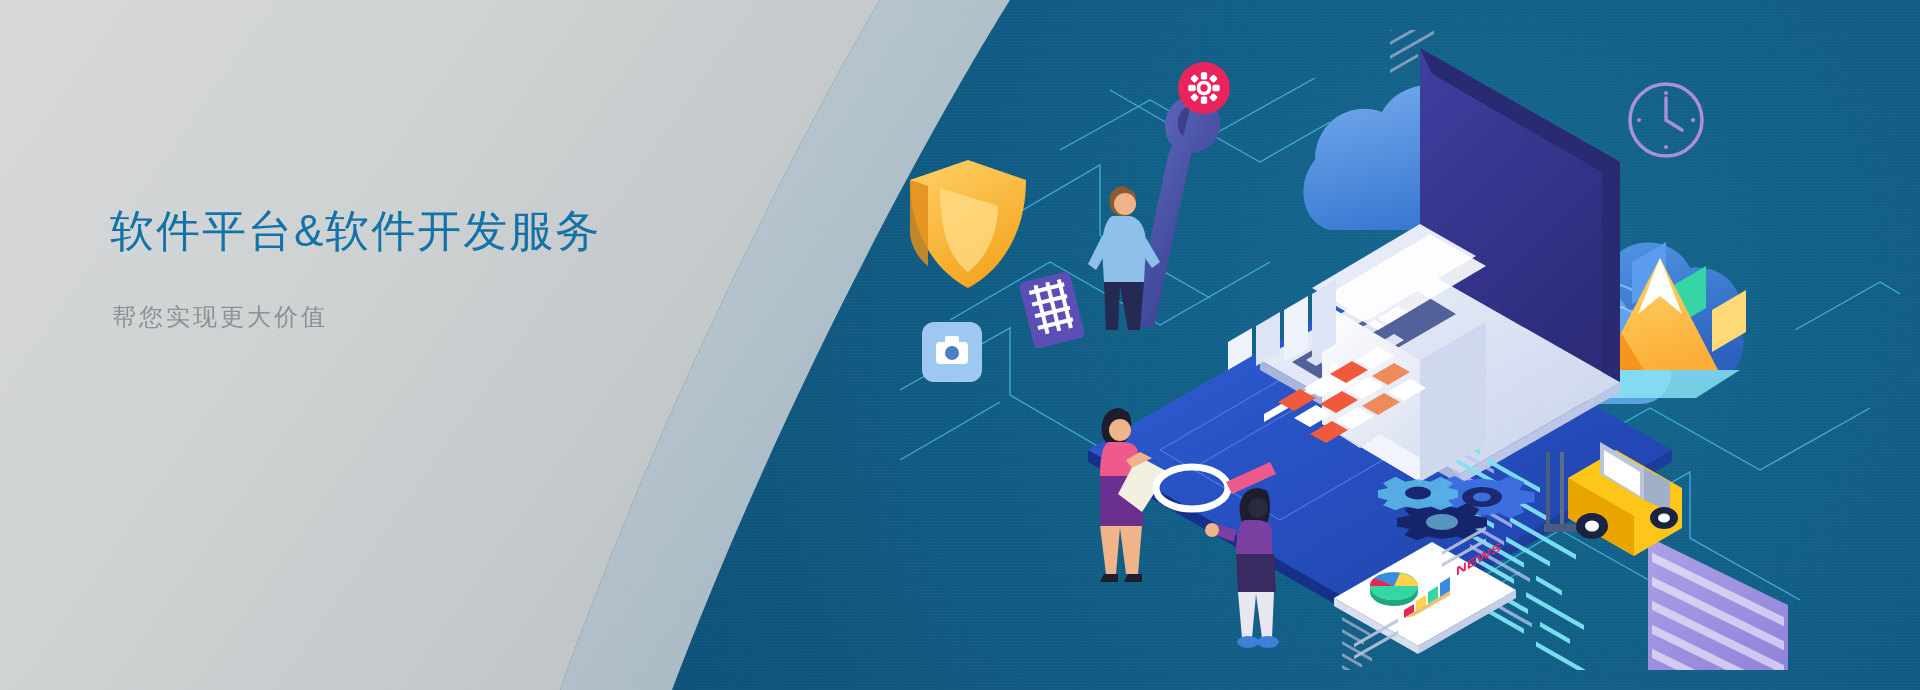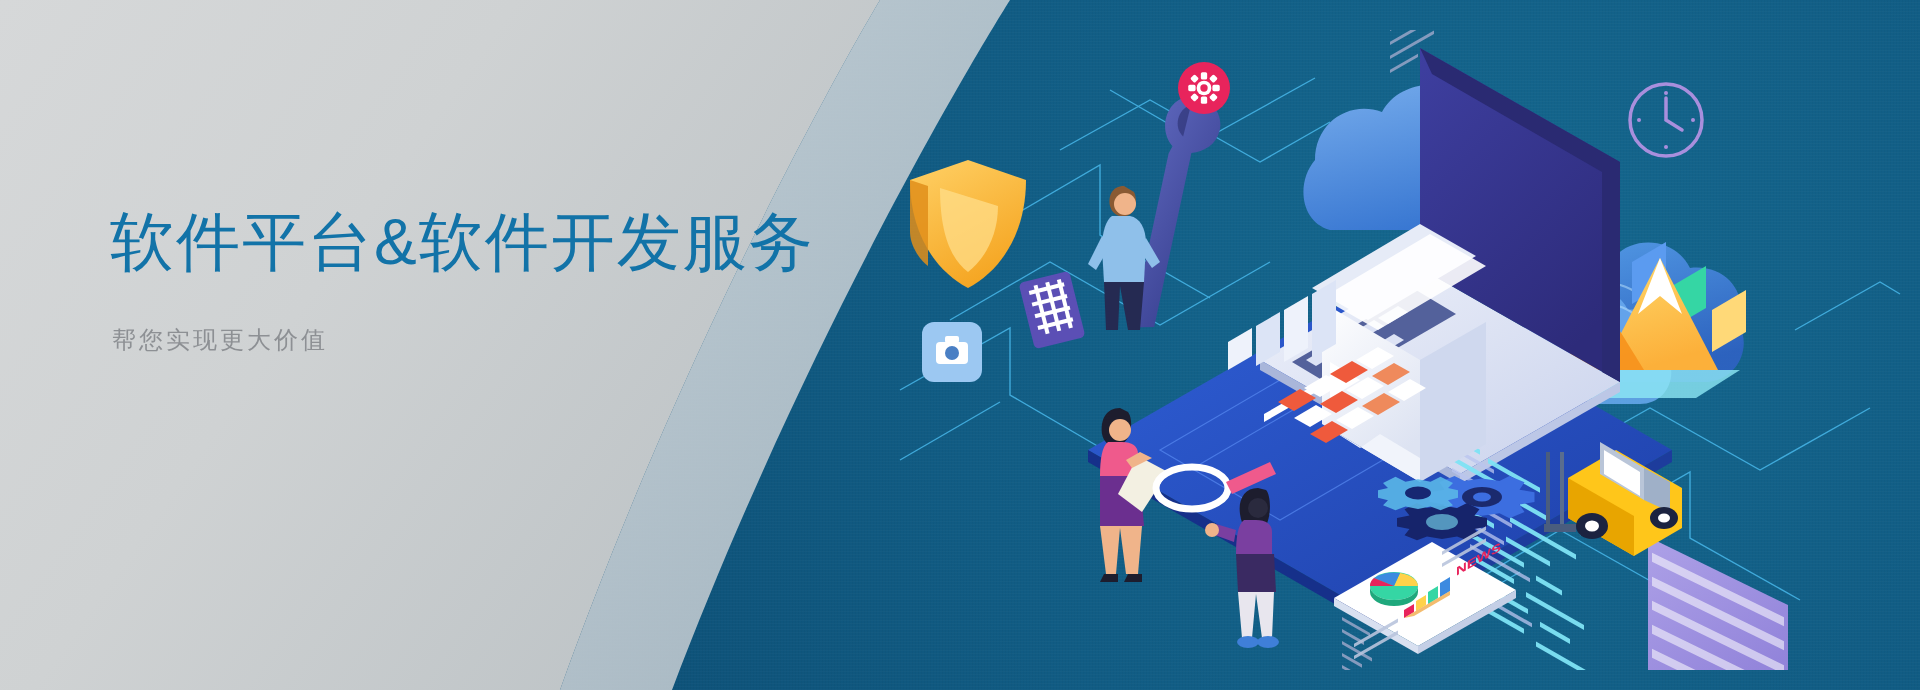--- a/index.html
+++ b/index.html
@@ -22,21 +22,21 @@
       repeating-linear-gradient(90deg,rgba(0,0,0,.04) 0 1px,transparent 1px 3px);
   }
   .bg-gray{
     position:absolute;left:0;top:0;width:1180px;height:690px;
   }
   .bg-gray svg{display:block}
 
   
   .copy{position:absolute;left:110px;top:206px;}
   .headline{
-    font-size:64px;line-height:1.15;font-weight:400;color:#1273a8;
+    font-size:44px;line-height:1.15;font-weight:400;color:#1273a8;
     letter-spacing:2px;white-space:nowrap;margin:0;
   }
   .subline{
     margin:44px 0 10px 2px;font-size:24px;color:#8d9094;letter-spacing:3px;
     font-weight:400;white-space:nowrap;
   }
 
   
   .art{position:absolute;left:860px;top:30px;width:1060px;height:640px;}
   .art svg{display:block;width:100%;height:100%;}

